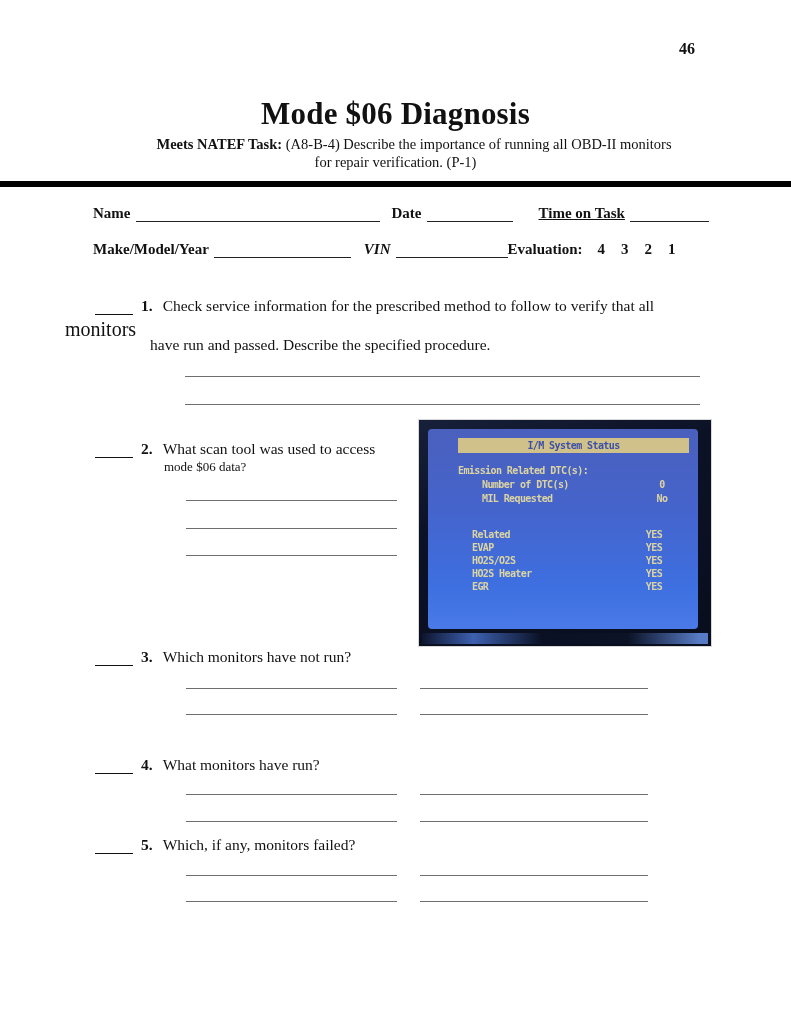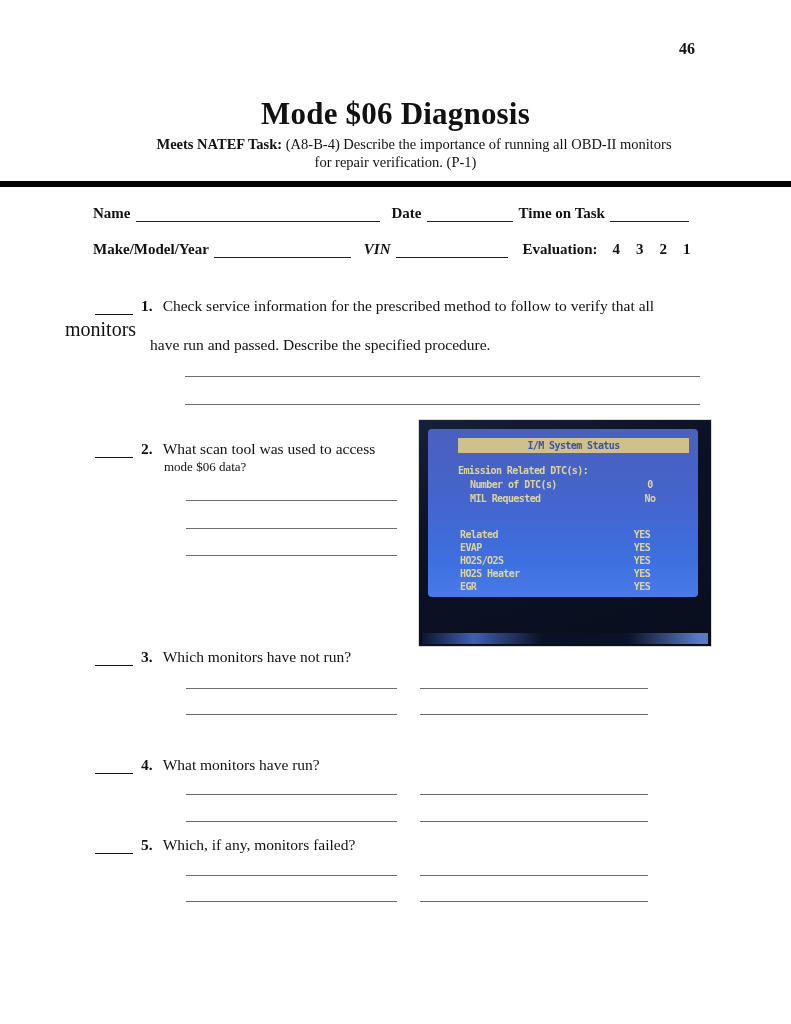--- a/index.html
+++ b/index.html
@@ -28,28 +28,28 @@
   
   .ln{position:absolute;height:0;border-top:1.5px solid #6e6e6e;}
 
   
   .photo{position:absolute;left:418px;top:419px;width:294px;height:228px;
          background:linear-gradient(160deg,#17203a 0%,#0c1226 35%,#090e1e 100%);
          border:1px solid #d8d8d8;box-sizing:border-box;}
   .photo-glare{position:absolute;left:3px;right:3px;bottom:2px;height:11px;
          background:linear-gradient(90deg,rgba(30,50,110,.15) 0%,rgba(70,110,200,.85) 18%,
                     rgba(12,20,45,.25) 42%,rgba(25,40,80,.15) 72%,rgba(95,135,215,.9) 97%);}
-  .screen{position:absolute;left:9px;top:9px;width:270px;height:168px;border-radius:4px;
+  .screen{position:absolute;left:9px;top:9px;width:270px;height:200px;border-radius:4px;
          background:linear-gradient(180deg,#4a60bd 0%,#4564cc 40%,#3e6fe0 78%,#4a7ae8 100%);
          font-family:"DejaVu Sans Mono",monospace;font-weight:bold;font-size:10px;
          letter-spacing:-0.6px;color:#ddd5a0;}
   .scr-titlebar{position:absolute;top:9px;left:30px;right:9px;height:15px;background:#cfc189;
          color:#3c50a8;text-align:center;line-height:15px;}
   .scr-dtc-header{position:absolute;top:36px;left:30px;}
-  .scr-row{position:absolute;left:4px;right:0;height:13px;}
+  .scr-row{position:absolute;left:16px;right:0;height:13px;}
   .scr-row .rlbl{position:absolute;left:38px;}
   .scr-row .rval{position:absolute;left:204px;width:28px;text-align:center;}
   .scr-thead-test{position:absolute;left:28px;top:-2px;background:#cfc189;color:#3c50a8;padding:1px 4px;}
   .scr-thead-completed{position:absolute;left:171px;top:-2px;width:78px;text-align:center;
          background:#cfc189;color:#3c50a8;padding:1px 0;}
   .mon-lbl{position:absolute;left:28px;}
   .mon-val{position:absolute;left:187px;width:46px;text-align:center;}
 </style>
 </head>
 <body>
@@ -63,30 +63,30 @@
     <span>(A8-B-4)  Describe the importance of running all OBD-II monitors</span>
   </div>
   <div class="abs sub" style="top:154px;">for repair verification. (P-1)</div>
   <div class="abs divider"></div>
 
   <div class="abs inforow" style="left:93px;top:205px;">
     <span class="lbl">Name</span>
     <span class="blank" style="width:244px;margin-left:5px;"></span>
     <span class="lbl" style="margin-left:12px;">Date</span>
     <span class="blank" style="width:86px;margin-left:5px;"></span>
-    <span class="lbl" style="margin-left:6px;">Time on Task</span>
+    <span class="lbl" style="margin-left:26px;text-decoration:underline;">Time on Task</span>
     <span class="blank" style="width:79px;margin-left:5px;"></span>
   </div>
 
   <div class="abs inforow" style="left:93px;top:241px;">
     <span class="lbl">Make/Model/Year</span>
     <span class="blank" style="width:137px;margin-left:5px;"></span>
     <span class="lbl" style="margin-left:13px;font-style:italic;">VIN</span>
     <span class="blank" style="width:112px;margin-left:5px;"></span>
-    <span class="lbl" style="margin-left:15px;">Evaluation:</span>
+    <span class="lbl" style="">Evaluation:</span>
     <span class="lbl" style="margin-left:15px;">4</span>
     <span class="lbl" style="margin-left:16px;">3</span>
     <span class="lbl" style="margin-left:16px;">2</span>
     <span class="lbl" style="margin-left:16px;">1</span>
   </div>
 
   <div class="abs q" style="left:95px;top:297px;">
     <span class="qblank"></span>
     <span class="qnum">1.</span>
     <span class="qtext">Check service information for the prescribed method to follow to verify that all</span>

